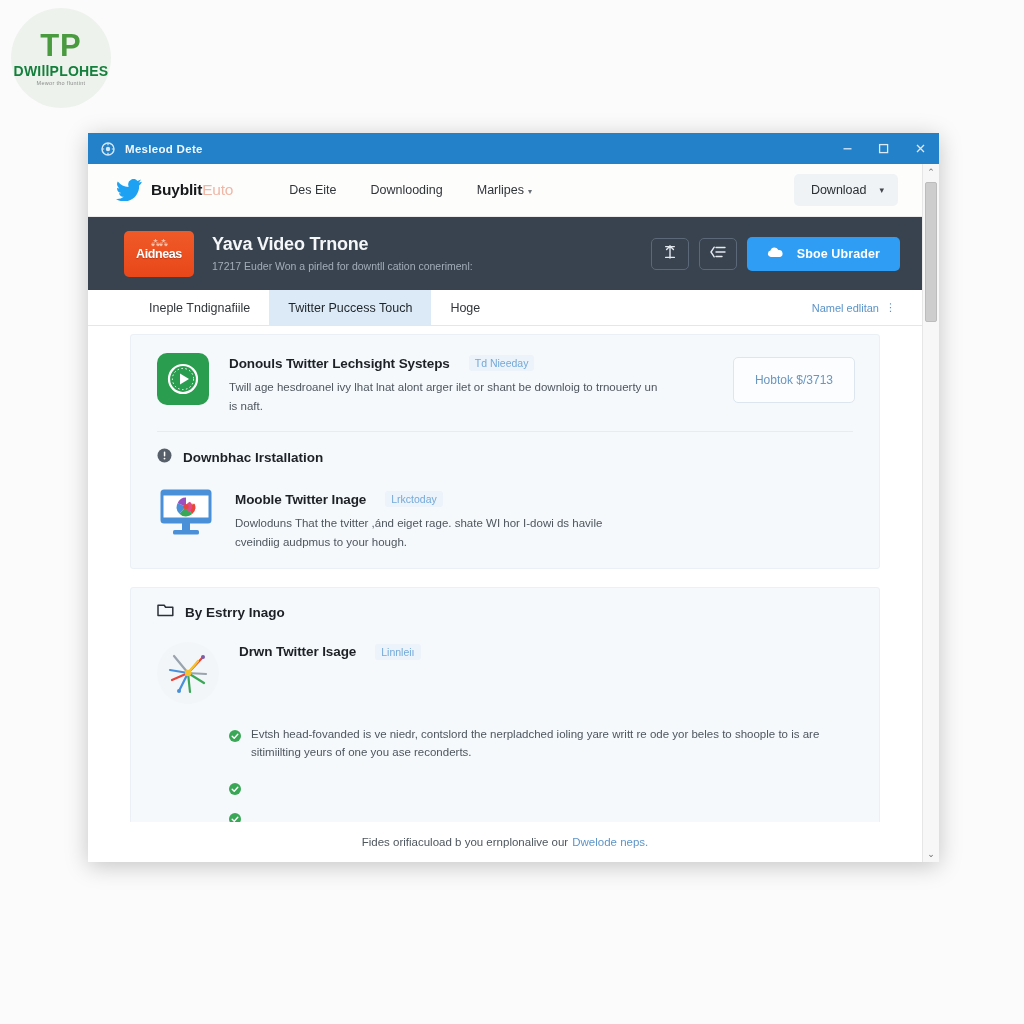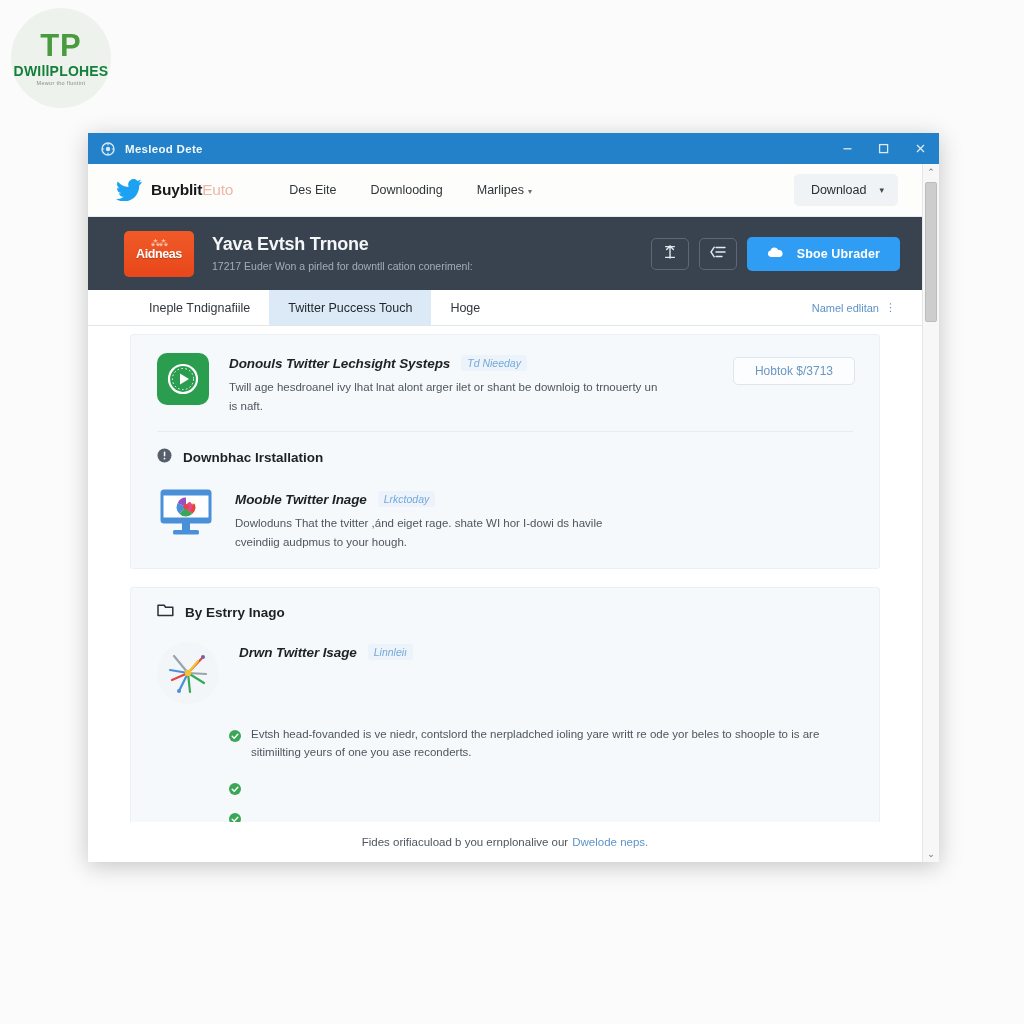--- a/index.html
+++ b/index.html
@@ -191,35 +191,35 @@
   .card {
     background: #f5f9fc;
     border: 1px solid #eaf0f5;
     border-radius: 3px;
   }
   .card + .card { margin-top: 18px; }
 
   
   .row-item { display: flex; align-items: flex-start; padding: 18px 24px 16px 26px; }
   .row-item .ri-body { flex: 1 1 auto; min-width: 0; padding-left: 20px; padding-top: 2px; }
-  .ri-heads { display: flex; align-items: flex-end; gap: 11px; flex-wrap: wrap; font-style: italic; }
+  .ri-heads { display: flex; align-items: center; gap: 19px; flex-wrap: wrap; }
   .ri-title { font-size: 13.5px; font-weight: 700; color: #1d2126; letter-spacing: -.1px; }
   .ri-badge {
     font-size: 10.5px; color: #74a9d8; background: #ecf3fa;
     padding: 2px 6px; border-radius: 3px;
   }
   .ri-desc {
     font-size: 11.5px; color: #4e565e; line-height: 1.62;
     margin-top: 7px; max-width: 430px;
   }
   .ri-action { flex: 0 0 auto; margin-left: 16px; padding-top: 4px; }
 
   .pill-btn {
     border: 1px solid #dde6ee; background: #fbfdfe; border-radius: 5px;
-    height: 28px; padding: 0 21px;
+    height: 46px; padding: 0 21px;
     display: flex; align-items: center; gap: 11px;
     font-size: 12px; color: #6a96c0; white-space: nowrap;
   }
 
   
   .icon-sq-green {
     width: 52px; height: 52px; border-radius: 10px;
     background: #2a9d4e;
     display: flex; align-items: center; justify-content: center;
     flex: 0 0 52px;
@@ -337,21 +337,21 @@
           </div>
         </div>
       </div>
 
       <div id="hero">
         <div class="hero-thumb">
           <span class="ht-mark">⁂⁂</span>
           <span class="ht-label">Aidneas</span>
         </div>
         <div class="hero-text">
-          <div class="hero-title">Yava Evtsh Trnone</div>
+          <div class="hero-title">Yava Video Trnone</div>
           <div class="hero-sub">17217 Euder Won a pirled for downtll cation conerimenl:</div>
         </div>
         <div class="hero-actions">
           <div class="hero-iconbtn">
             <span>
               <svg width="16" height="16" viewBox="0 0 16 16" aria-hidden="true">
                 <path d="M8 2v12M8 2L4.6 5.6M8 2l3.4 3.6" stroke="#e4e9ef" stroke-width="1.4" fill="none" stroke-linecap="round"></path>
                 <path d="M3.6 13.4h8.8" stroke="#e4e9ef" stroke-width="1.3" stroke-linecap="round"></path>
                 <path d="M3.6 2.6h8.8" stroke="#e4e9ef" stroke-width="1.3" stroke-linecap="round"></path>
               </svg>

